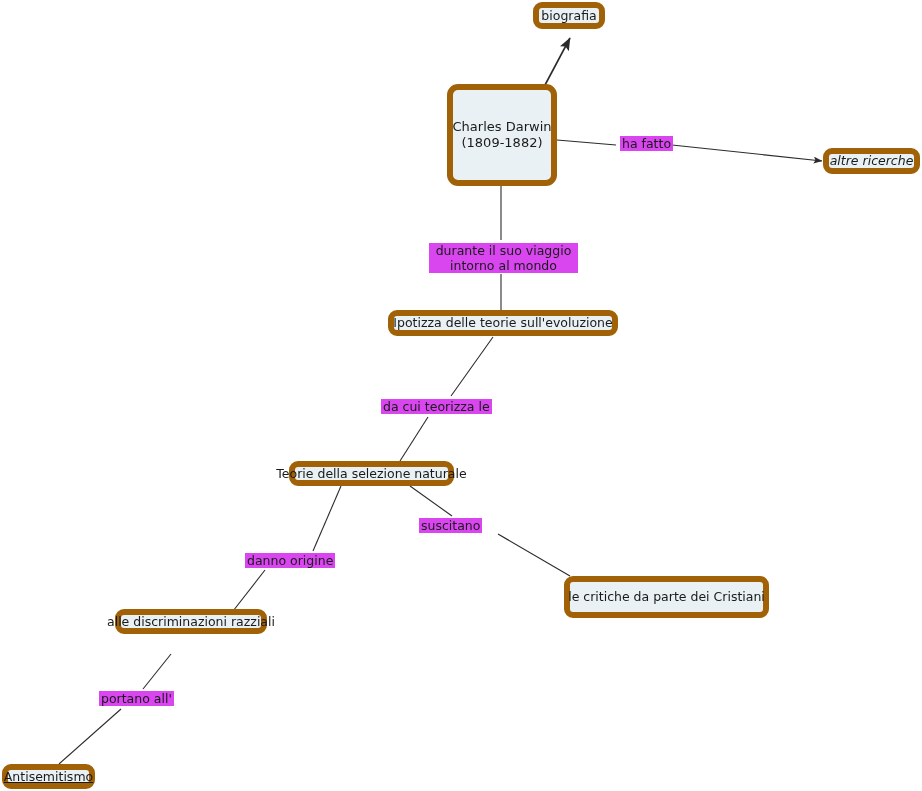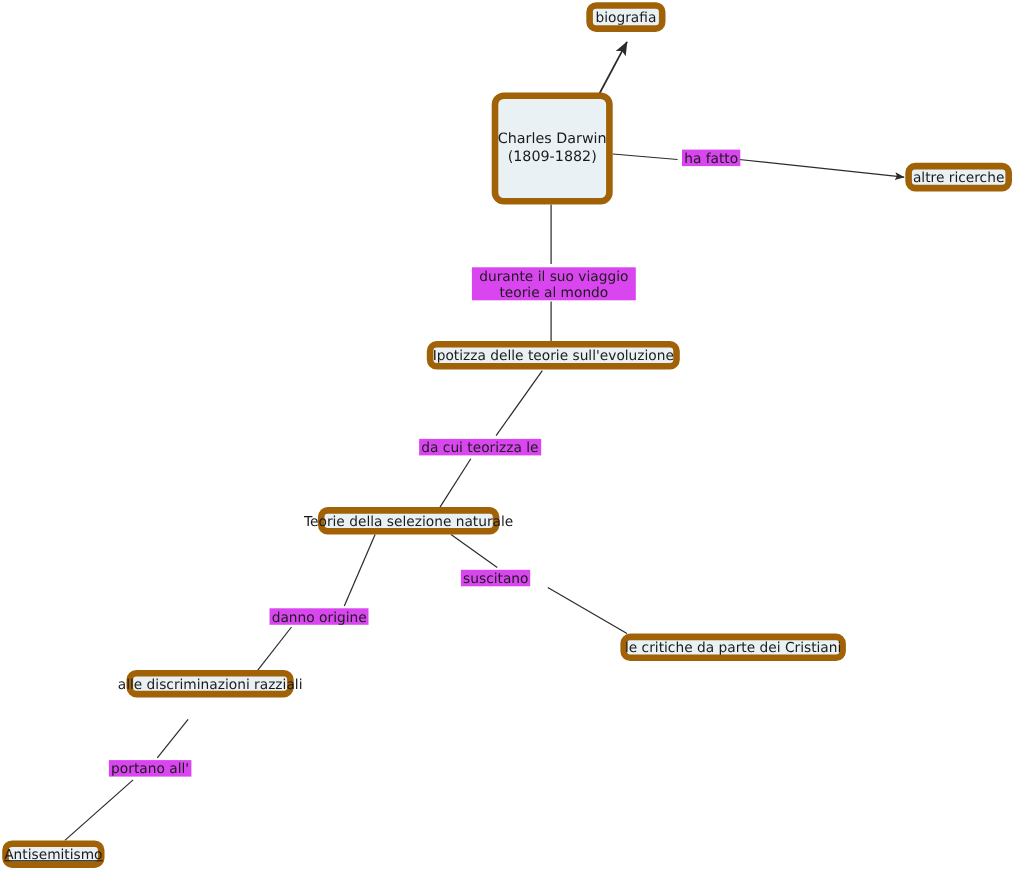--- a/index.html
+++ b/index.html
@@ -106,48 +106,48 @@
 
   <div class="node pill" style="left:533px; top:2px; width:72px; height:27px;">
     <span>biografia</span>
   </div>
 
   <div class="node block" style="left:447px; top:84px; width:110px; height:102px;">
     <span>Charles Darwin
 (1809-1882)</span>
   </div>
 
-  <div class="node pill" style="left:823px; top:148px; width:97px; height:26px;">
+  <div class="node pill" style="left:823px; top:148px; width:97px; height:26px;font-style:italic;">
     <span>altre ricerche</span>
   </div>
 
   <div class="node pill" style="left:388px; top:310px; width:230px; height:26px;">
     <span>Ipotizza delle teorie sull'evoluzione</span>
   </div>
 
   <div class="node pill" style="left:289px; top:461px; width:165px; height:25px;">
     <span>Teorie della selezione naturale</span>
   </div>
 
-  <div class="node pill" style="left:564px; top:576px; width:205px; height:25px;">
+  <div class="node pill" style="left:564px; top:576px; width:205px; height:42px;">
     <span>le critiche da parte dei Cristiani</span>
   </div>
 
   <div class="node pill" style="left:115px; top:609px; width:152px; height:25px;text-align:right;">
     <span>alle discriminazioni razziali</span>
   </div>
 
   <div class="node pill" style="left:2px; top:764px; width:93px; height:25px;text-decoration:underline;">
     <span>Antisemitismo</span>
   </div>
 
   <div class="edge-label" style="left:620px; top:136px;">ha fatto</div>
 
   <div class="edge-label" style="left:429px; top:243px; width:145px;">durante il suo viaggio
-teorie al mondo</div>
+intorno al mondo</div>
 
   <div class="edge-label" style="left:381px; top:399px;">da cui teorizza le</div>
 
   <div class="edge-label" style="left:245px; top:553px;">danno origine</div>
 
   <div class="edge-label" style="left:419px; top:518px;">suscitano</div>
 
   <div class="edge-label" style="left:99px; top:691px;">portano all'</div>
 
 </div>

